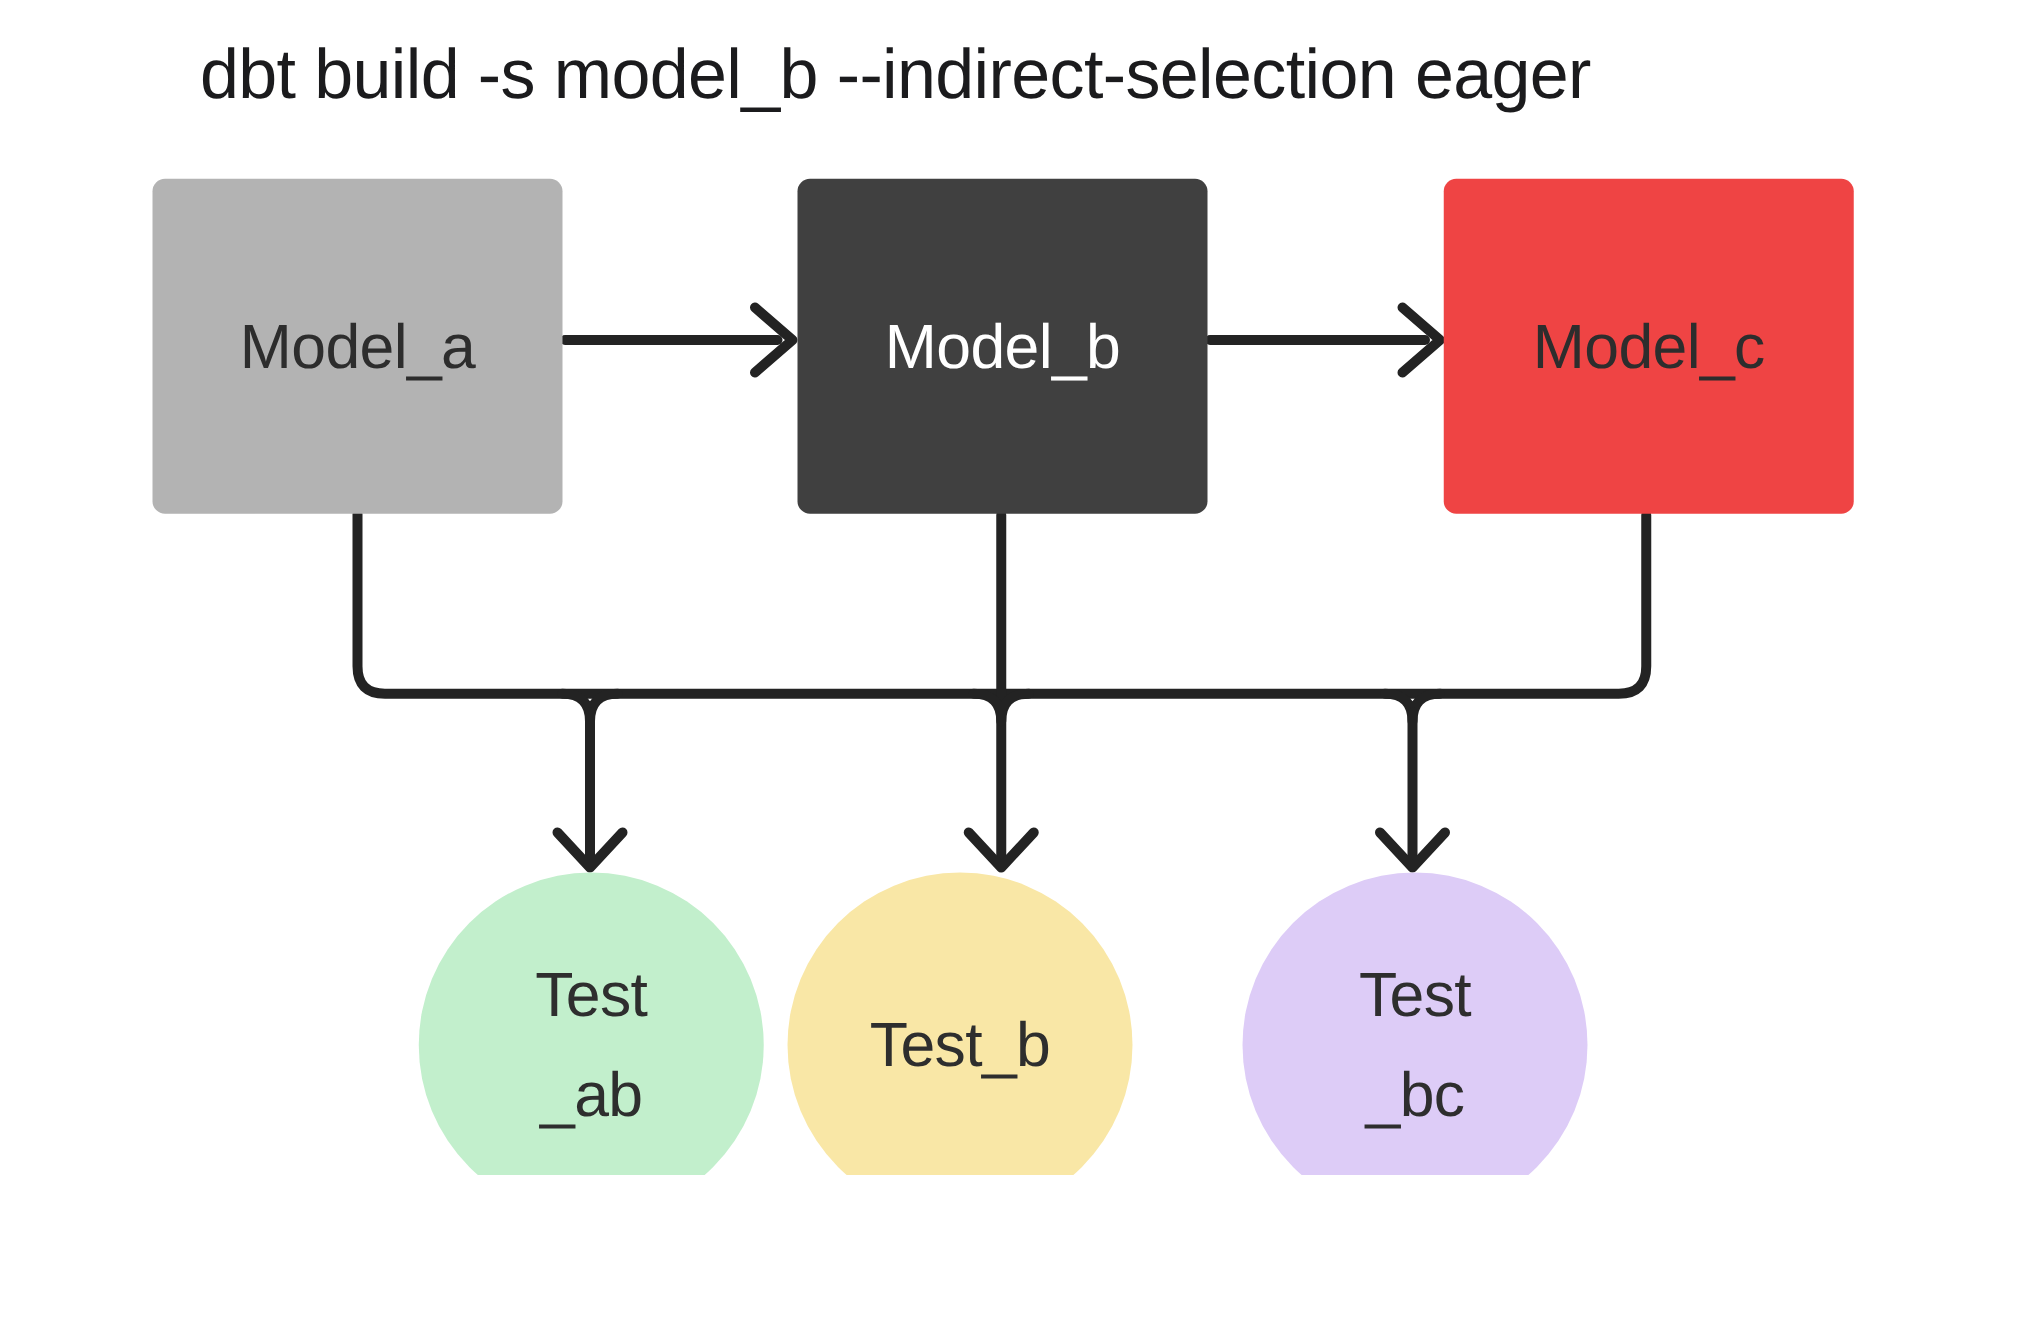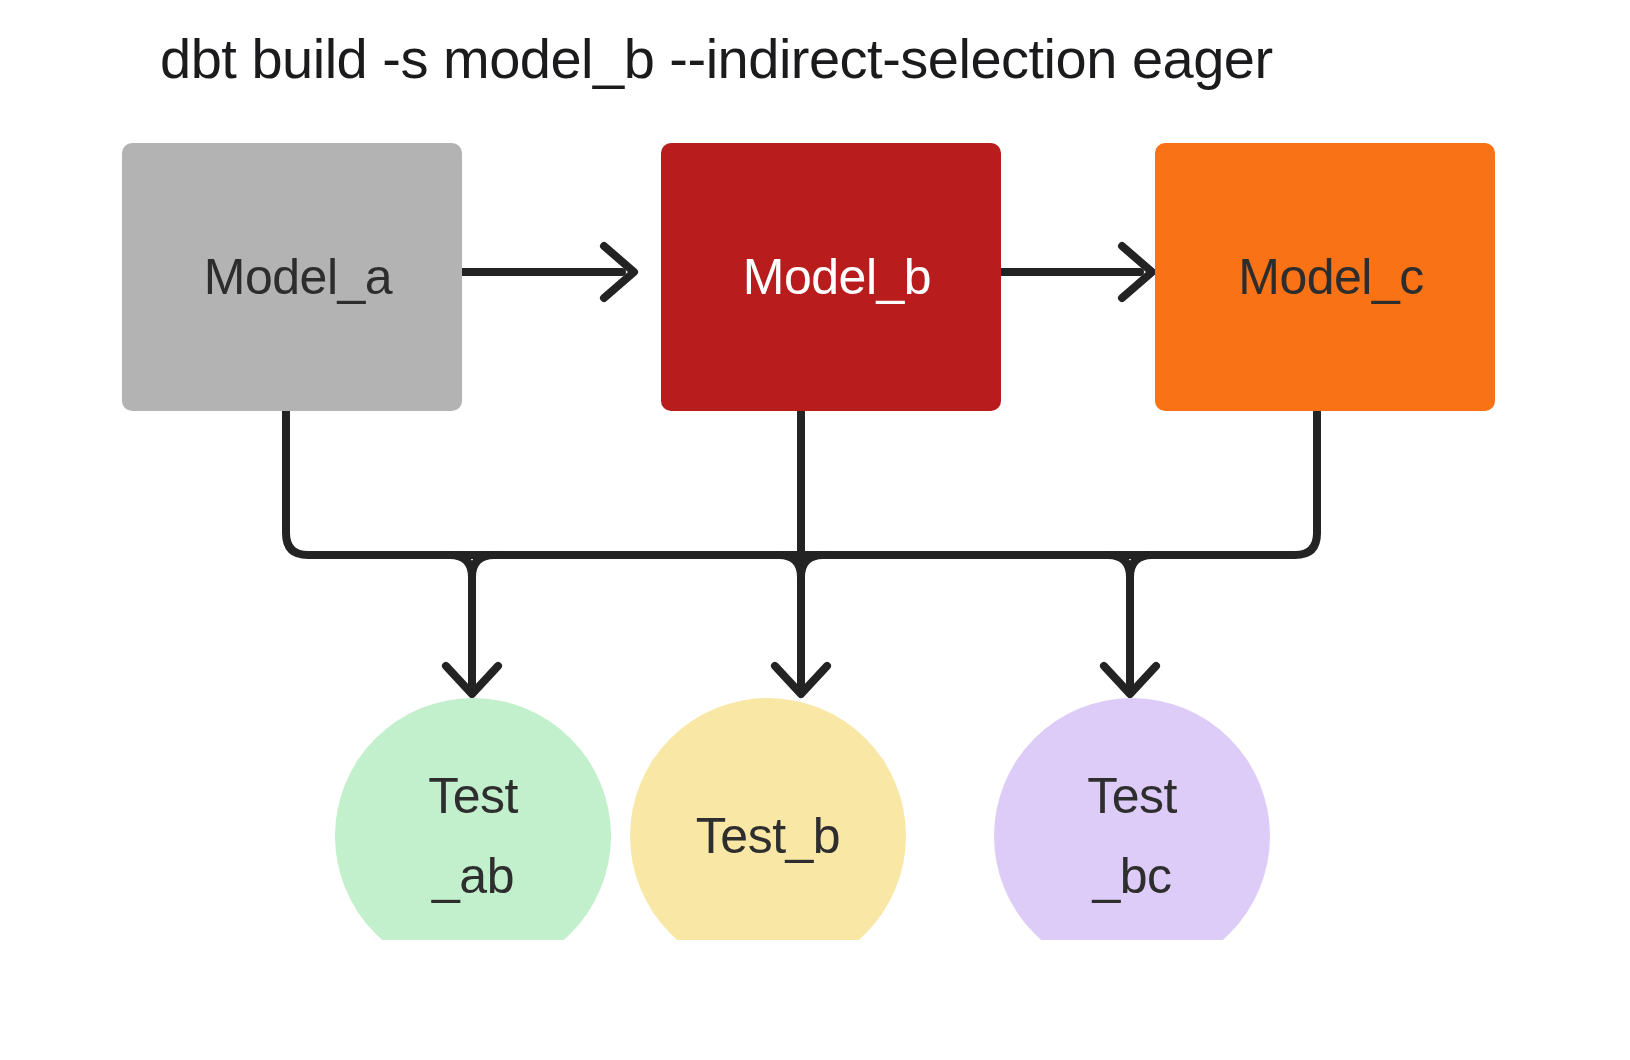--- a/index.html
+++ b/index.html
@@ -45,25 +45,24 @@
     top: 143px;
     width: 328px;
     height: 268px;
     border-radius: 10px;
     display: flex;
     align-items: center;
     justify-content: center;
     font-size: 50px;
     color: #2d2d2d;
     letter-spacing: -0.5px;
-    padding-left: 12px;
   }
   .model-a { left: 122px; background: #b3b3b3; }
-  .model-b { left: 661px; background: #b91c1c; color: #ffffff; }
-  .model-c { left: 1155px; background: #f97316; }
+  .model-b { left: 638px; background: #404040; color: #ffffff; }
+  .model-c { left: 1155px; background: #ef4444; }
   .test-node {
     position: absolute;
     top: 698px;
     width: 276px;
     height: 276px;
     border-radius: 50%;
     display: flex;
     flex-direction: column;
     align-items: center;
     justify-content: center;

